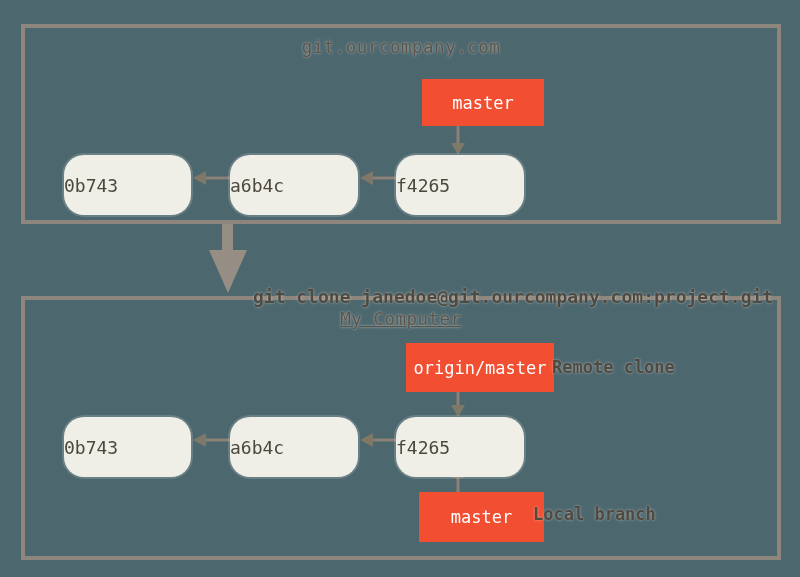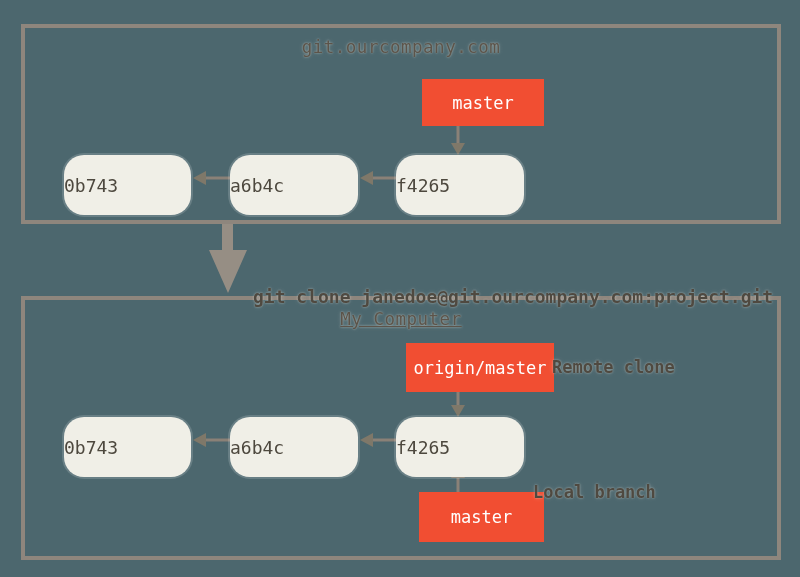--- a/index.html
+++ b/index.html
@@ -144,13 +144,13 @@
 <div class="commit-pill" style="left:230px; top:417px; width:128px;">
   <span>a6b4c</span>
 </div>
 <div class="commit-pill" style="left:396px; top:417px; width:128px;">
   <span>f4265</span>
 </div>
 
 <div class="branch-box" style="left:395px; top:492px; width:125px; height:50px;">
   <span>master</span>
 </div>
-<div class="dark-label" style="left:533px; top:482px;">Local branch</div>
+<div class="dark-label" style="left:533px; top:504px;">Local branch</div>
 
 </body></html>

